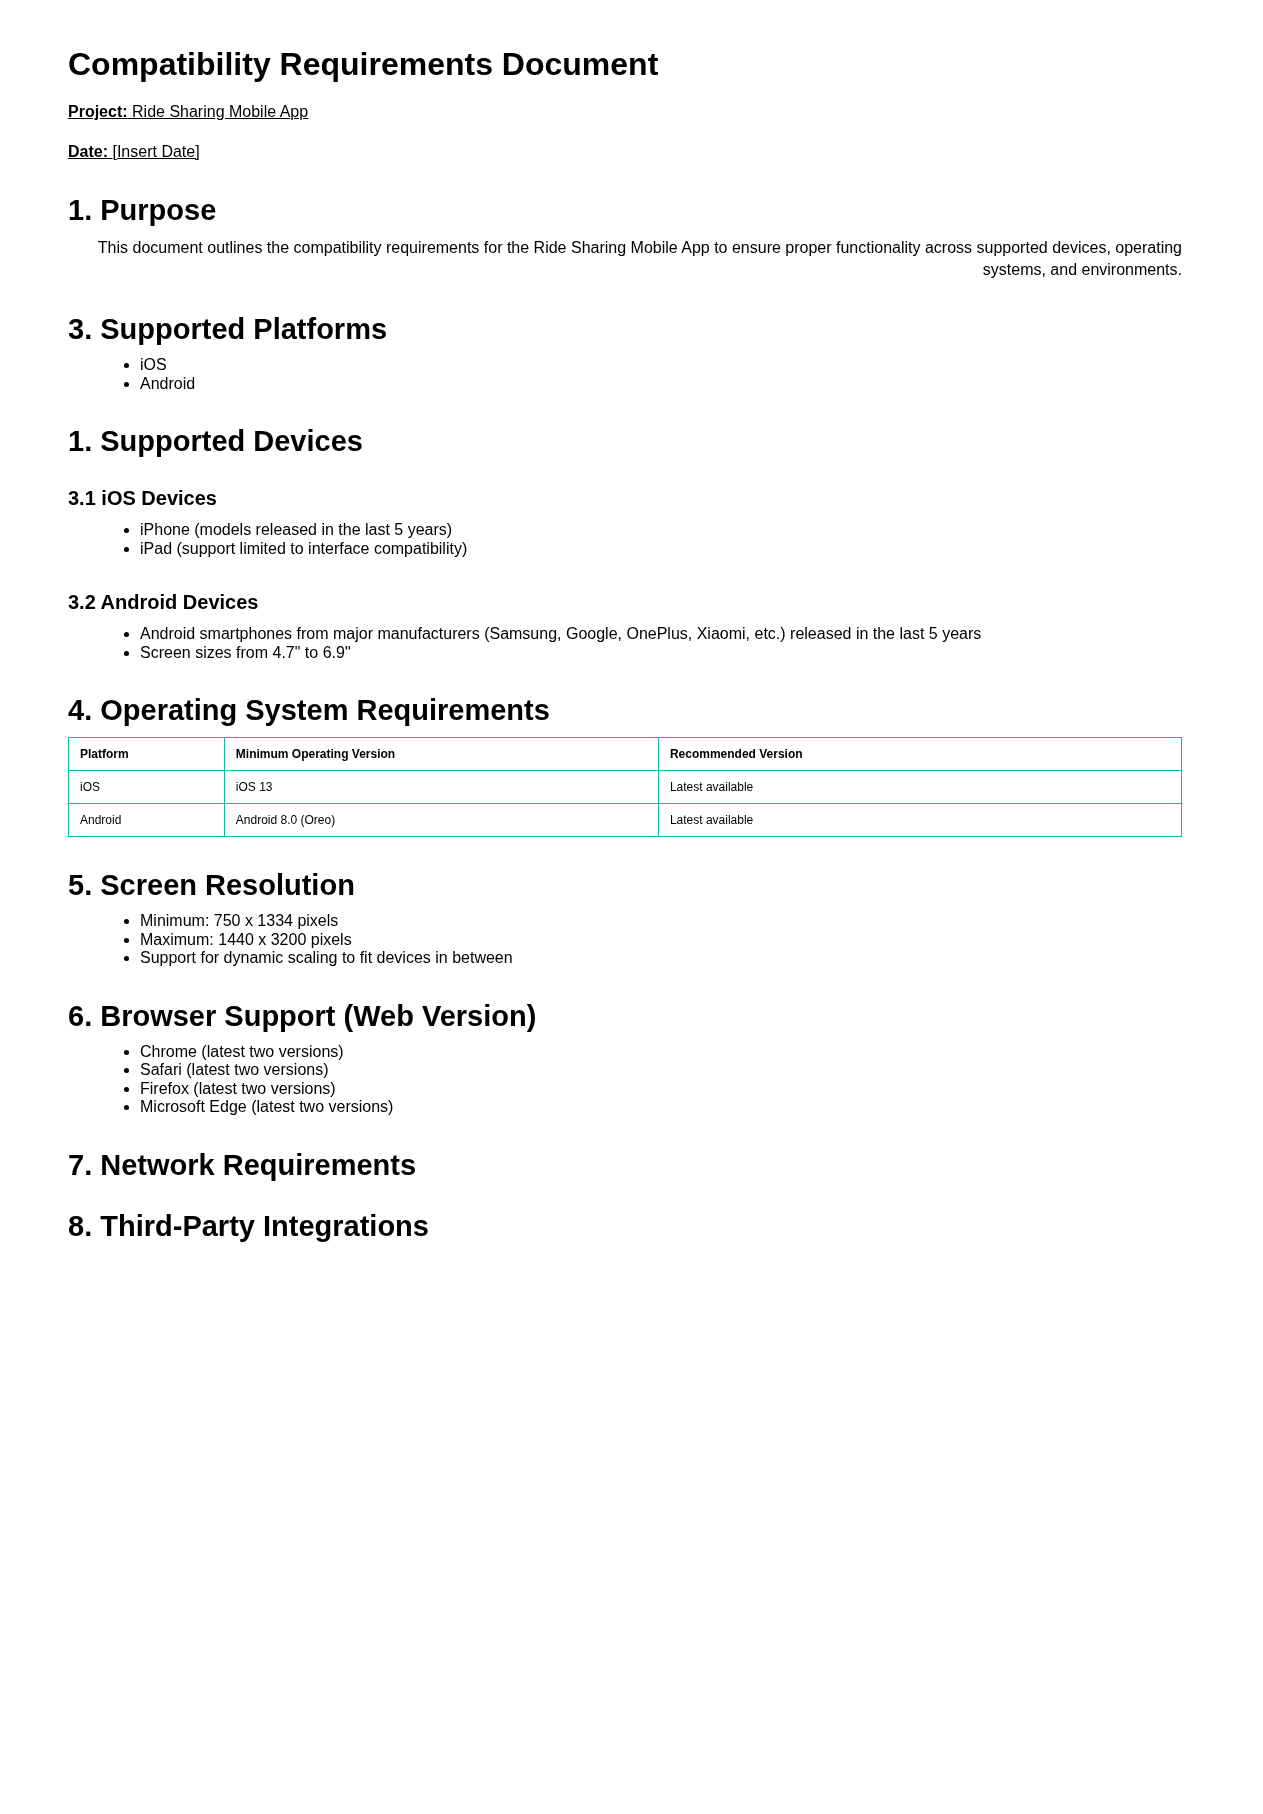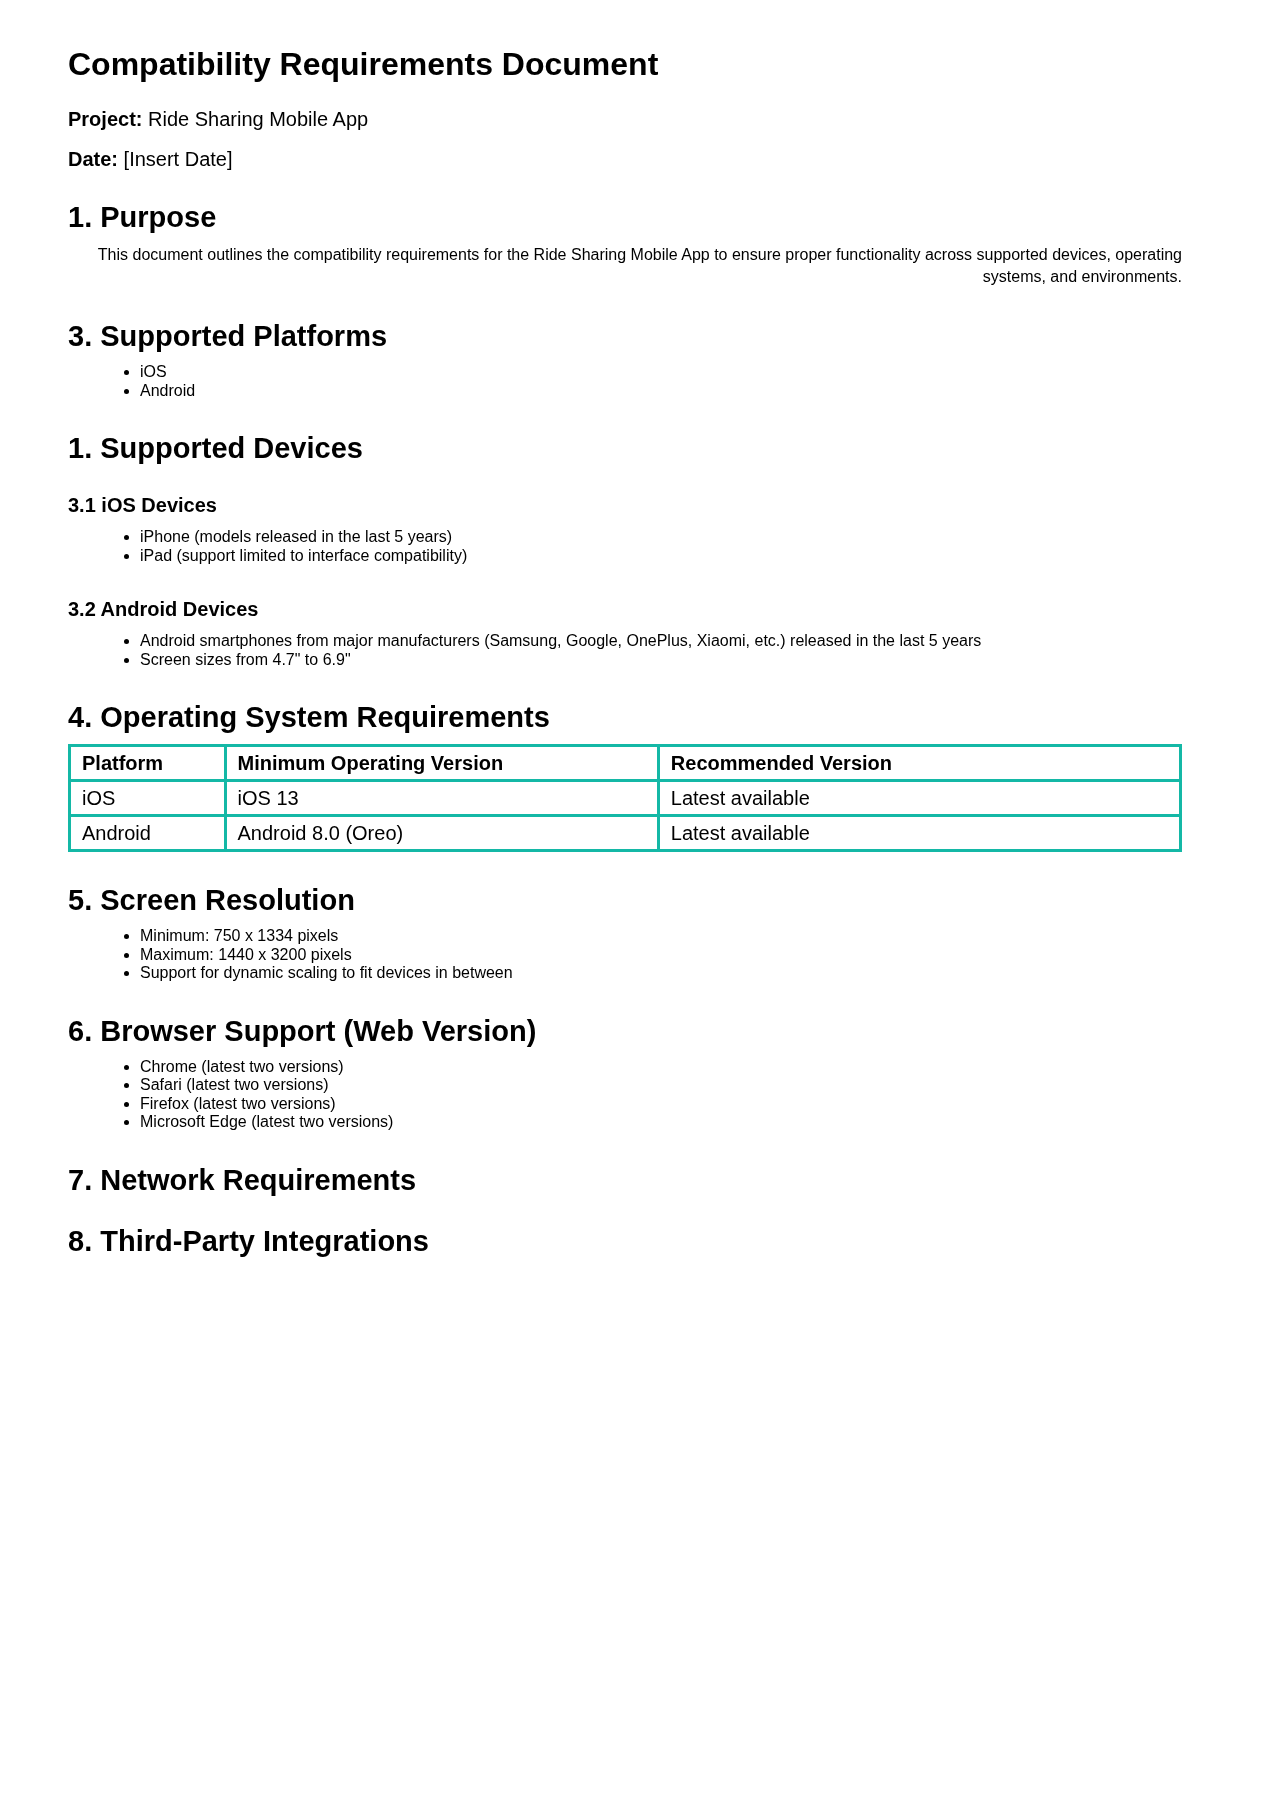--- a/index.html
+++ b/index.html
@@ -18,27 +18,28 @@
     box-sizing: border-box;
     width: 1263px;
     height: 1299px;          
     overflow: hidden;
     padding: 44px 81px 0 68px;
   }
   h1 {
     font-size: 32px;
     line-height: 40px;
     font-weight: bold;
-    margin: 0 0 25px 0;
+    margin: 0 0 18px 0;
     letter-spacing: 0;
   }
   p.meta {
-    font-size: 20px;
+    font-size: 16px;
     line-height: 20px;
     margin: 0 0 20px 0;
+    text-decoration: underline;
   }
   p.meta strong { font-weight: bold; }
   h2 {
     font-size: 29px;
     line-height: 26px;
     font-weight: bold;
     margin: 35px 0 14px 0;
   }
   h3 {
     font-size: 20px;
@@ -64,23 +65,23 @@
   table {
     width: 100%;
     border-collapse: collapse;
     table-layout: fixed;
     margin: 12px 0 14px 0;
   }
   col.c1 { width: 14%; }
   col.c2 { width: 39%; }
   col.c3 { width: 47%; }
   th, td {
-    border: 3px solid #14b8a6;
+    border: 1px solid #14b8a6;
     padding: 7px 11px;
-    font-size: 20px;
+    font-size: 12px;
     line-height: 18px;
     text-align: left;
     vertical-align: middle;
   }
   th { font-weight: bold; }
 </style>
 </head>
 <body>
 
 <div class="content">

